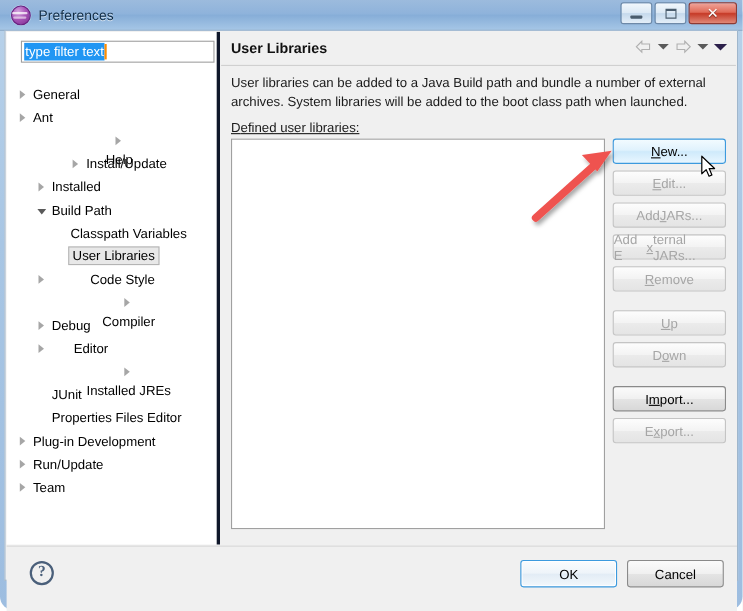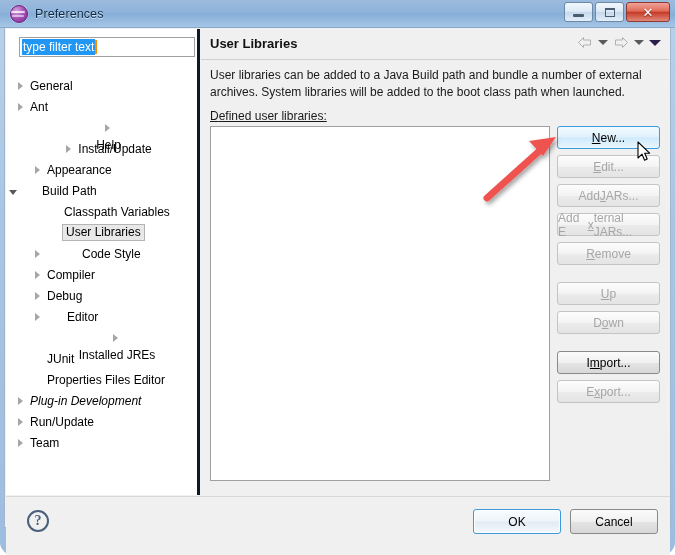--- a/index.html
+++ b/index.html
@@ -241,43 +241,43 @@
           <div class="tnode" style="padding-left: 8px; justify-content: center;">
             <span class="tw">
               <span class="arrow-collapsed"></span>
             </span>
             <span class="tlabel">Install/Update</span>
           </div>
           <div class="tnode" style="padding-left: 25px;">
             <span class="tw">
               <span class="arrow-collapsed"></span>
             </span>
-            <span class="tlabel">Appearance</span>
-          </div>
-          <div class="tnode" style=" gap: 20px;">
+            <span class="tlabel">Installed</span>
+          </div>
+          <div class="tnode" style="padding-left: 25px;">
             <span class="tw">
               <span class="arrow-expanded"></span>
             </span>
             <span class="tlabel">Build Path</span>
           </div>
           <div class="tnode" style="padding-left: 42px;">
             <span class="tw"></span>
             <span class="tlabel">Classpath Variables</span>
           </div>
           <div class="tnode selected" style="padding-left: 42px;">
             <span class="tw"></span>
             <span class="tlabel">User Libraries</span>
           </div>
           <div class="tnode" style="padding-left: 25px; gap: 35px;">
             <span class="tw">
               <span class="arrow-collapsed"></span>
             </span>
             <span class="tlabel">Code Style</span>
           </div>
-          <div class="tnode" style="padding-left: 25px;">
+          <div class="tnode" style="padding-left: 25px; flex-direction: column;">
             <span class="tw">
               <span class="arrow-collapsed"></span>
             </span>
             <span class="tlabel">Compiler</span>
           </div>
           <div class="tnode" style="padding-left: 25px;">
             <span class="tw">
               <span class="arrow-collapsed"></span>
             </span>
             <span class="tlabel">Debug</span>
@@ -295,21 +295,21 @@
             <span class="tlabel">Installed JREs</span>
           </div>
           <div class="tnode" style="padding-left: 25px;">
             <span class="tw"></span>
             <span class="tlabel">JUnit</span>
           </div>
           <div class="tnode" style="padding-left: 25px;">
             <span class="tw"></span>
             <span class="tlabel">Properties Files Editor</span>
           </div>
-          <div class="tnode" style="padding-left: 8px; font-style: italic;">
+          <div class="tnode" style="padding-left: 8px;">
             <span class="tw">
               <span class="arrow-collapsed"></span>
             </span>
             <span class="tlabel">Plug-in Development</span>
           </div>
           <div class="tnode" style="padding-left: 8px;">
             <span class="tw">
               <span class="arrow-collapsed"></span>
             </span>
             <span class="tlabel">Run/Update</span>

